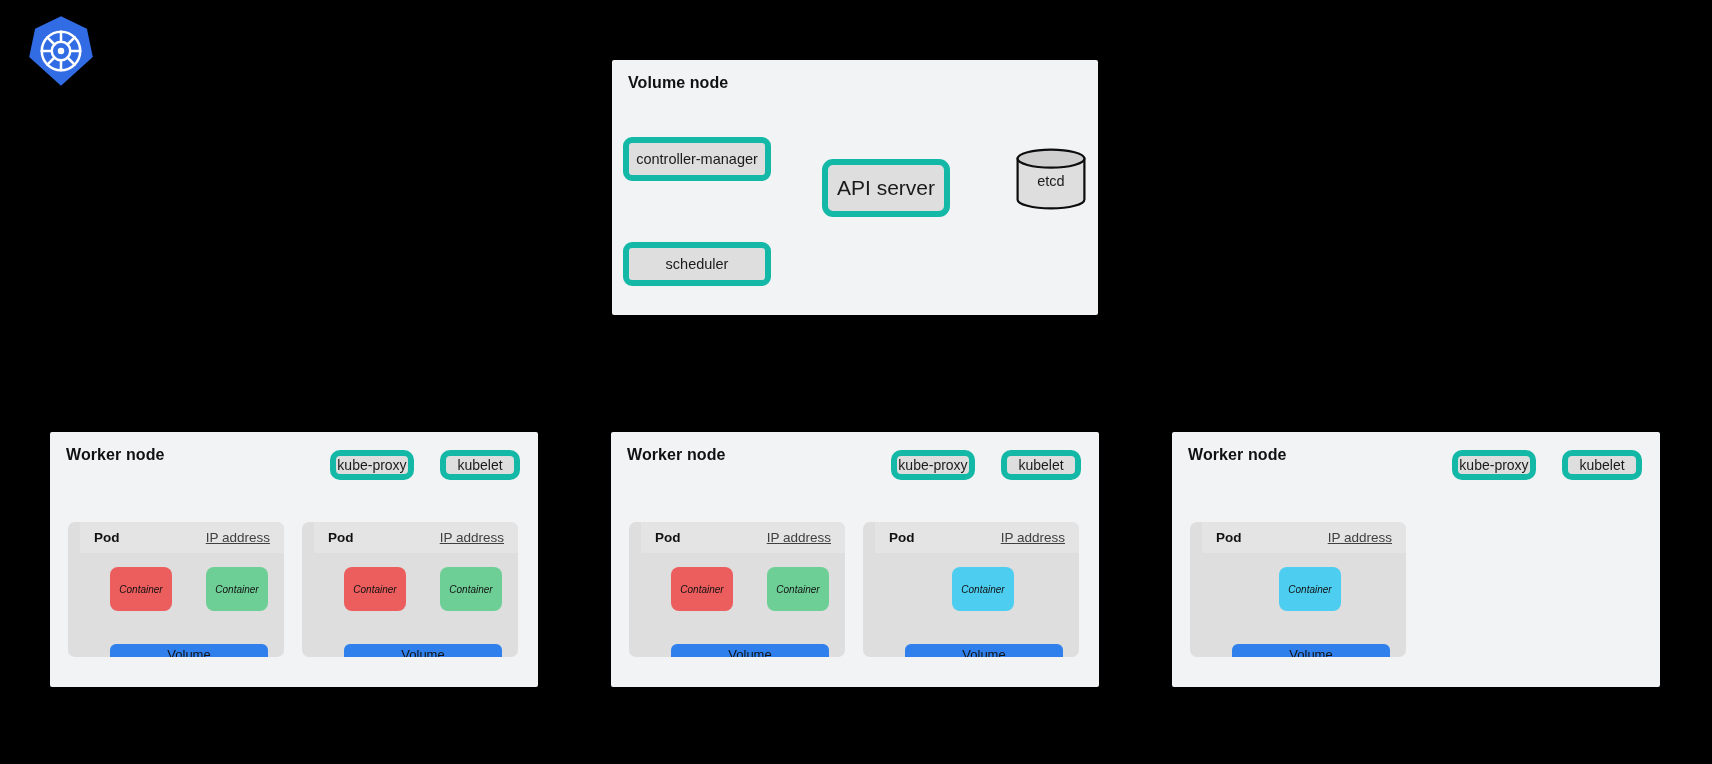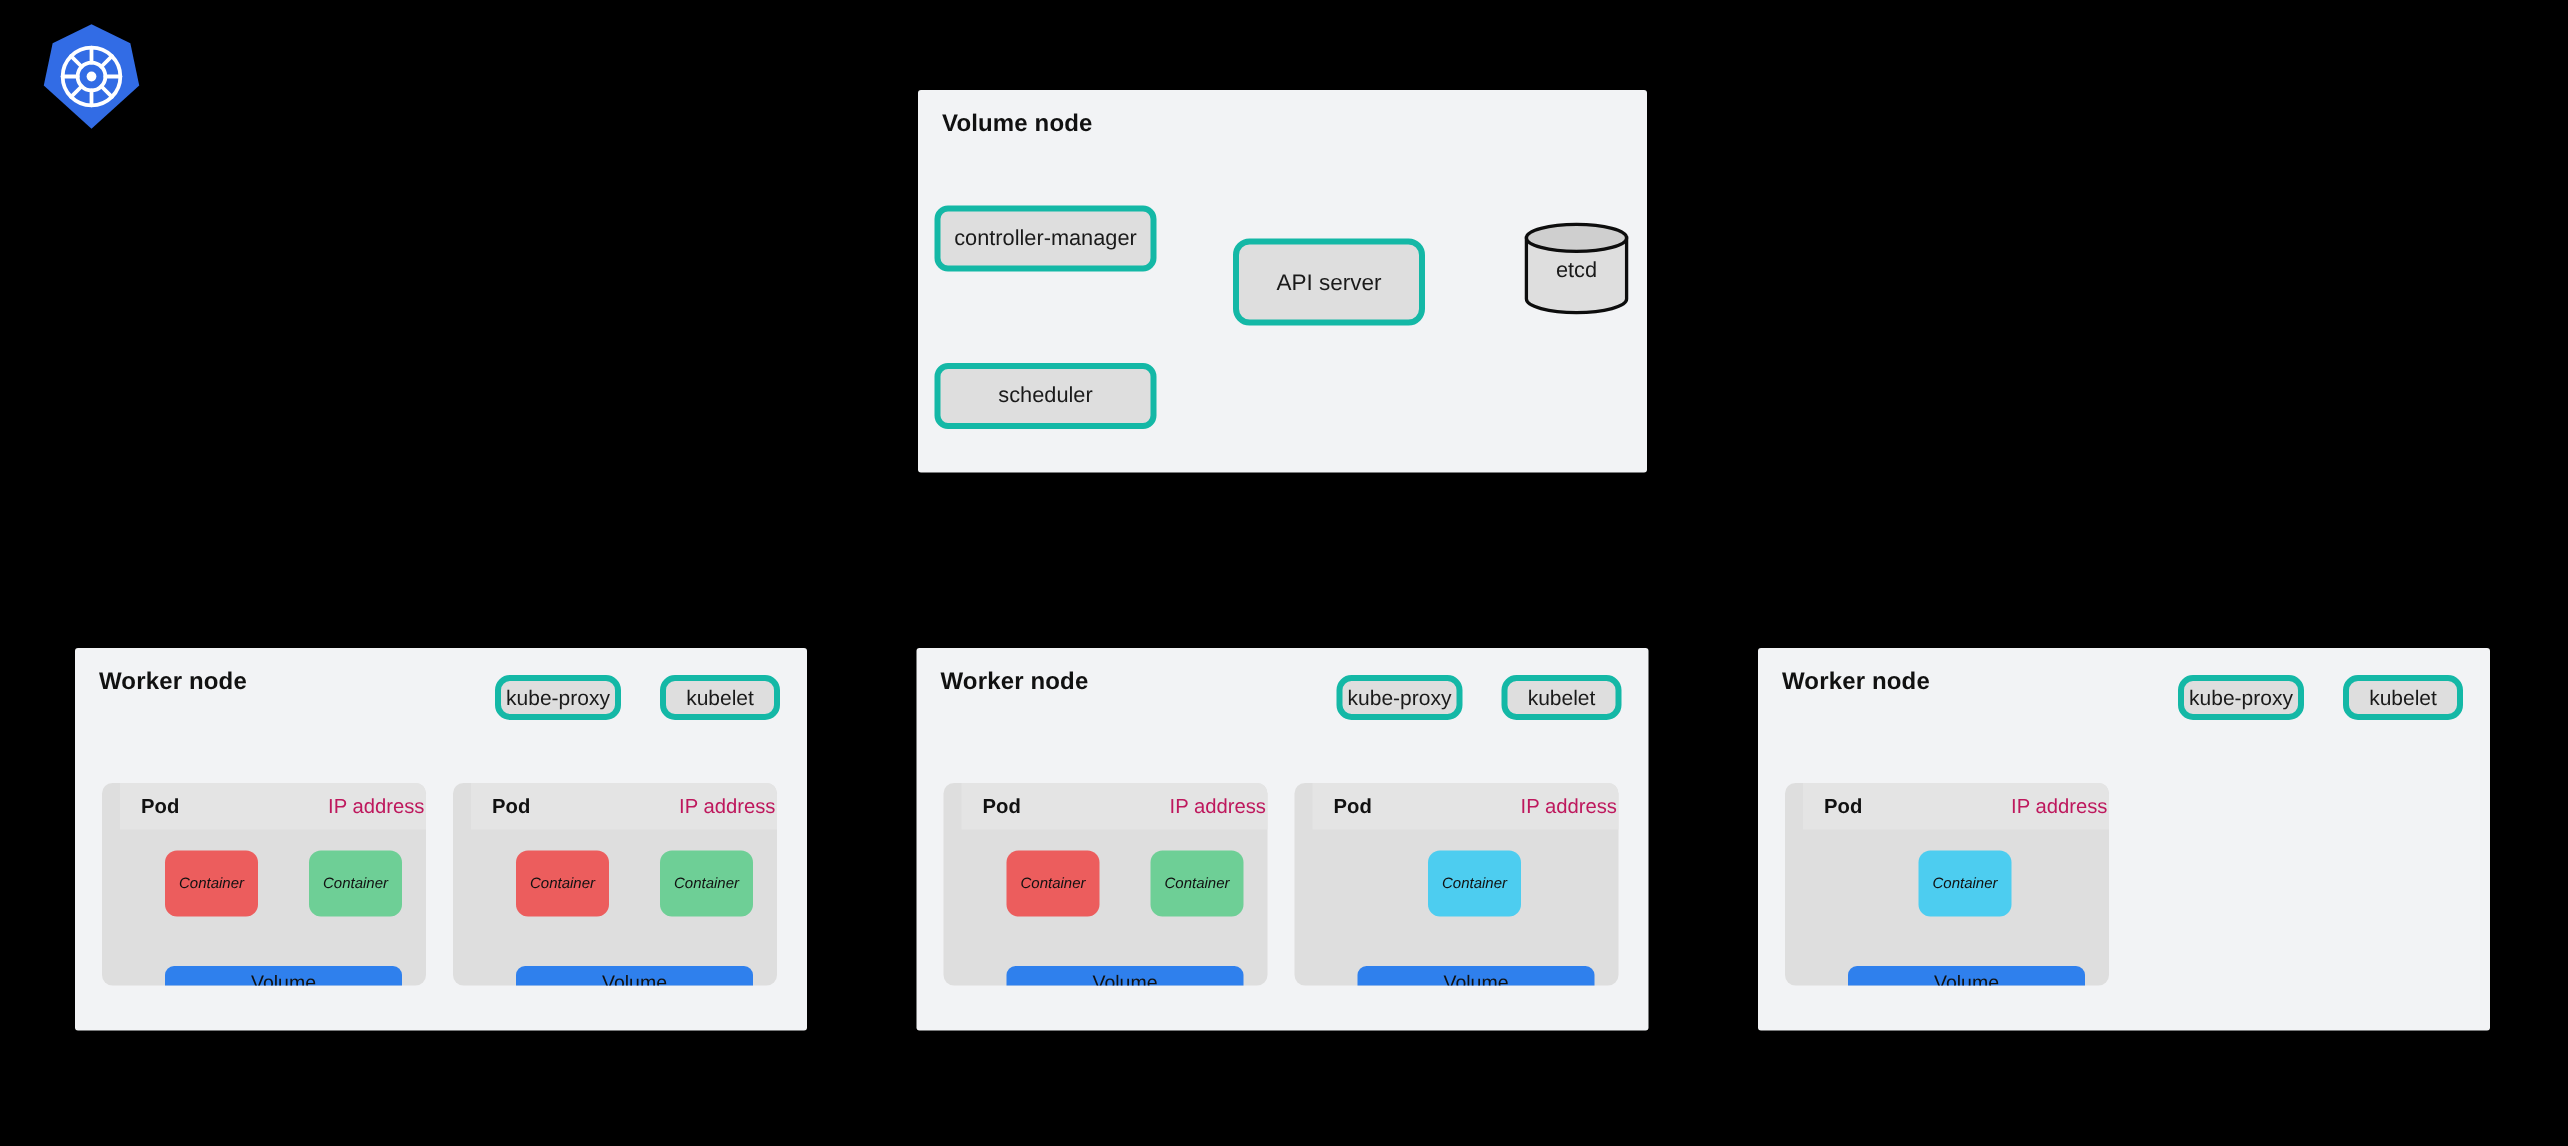--- a/index.html
+++ b/index.html
@@ -26,30 +26,30 @@
     font-weight:bold;
     color:#111111;
     letter-spacing:.1px;
     white-space:nowrap;
   }
 
   
   .comp-box {
     position:absolute;
     background:#dedede;
-    border:4px solid #14b8a6;
+    border:6px solid #14b8a6;
     border-radius:9px;
     display:flex;
     align-items:center;
     justify-content:center;
     font-size:14.5px;
     color:#1a1a1a;
     white-space:nowrap;
   }
-  .comp-box.big { font-size:15px; border-radius:11px; }
+  .comp-box.big { font-size:21px; border-radius:11px; }
   .comp-box.pill { border-radius:10px; font-size:14px; }
 
   
   .cyl-wrap { position:absolute; }
   .cyl-wrap svg { display:block; }
   .cyl-label {
     position:absolute; left:0; right:0; top:50%;
     transform:translateY(-40%);
     text-align:center;
     font-size:14.5px; color:#1a1a1a;
@@ -69,22 +69,22 @@
     height:31px;
     background:#e4e4e4;
     display:flex;
     align-items:center;
   }
   .pod-header .pod-label {
     position:absolute; left:14px;
     font-size:13.5px; font-weight:bold; color:#111111;
   }
   .pod-header .pod-ip {
-    position:absolute; right:1px;
-    font-size:13.5px; color:#be185d; font-weight:normal;
+    position:absolute; right:14px;
+    font-size:13.5px; color:#404040; font-weight:normal;text-decoration:underline;
   }
   .pod-body { position:relative; width:100%; }
 
   .container-box {
     position:absolute;
     border-radius:8px;
     display:flex; align-items:center; justify-content:center;
     font-size:10px; color:#111111;
     white-space:nowrap;
     font-style:italic;

